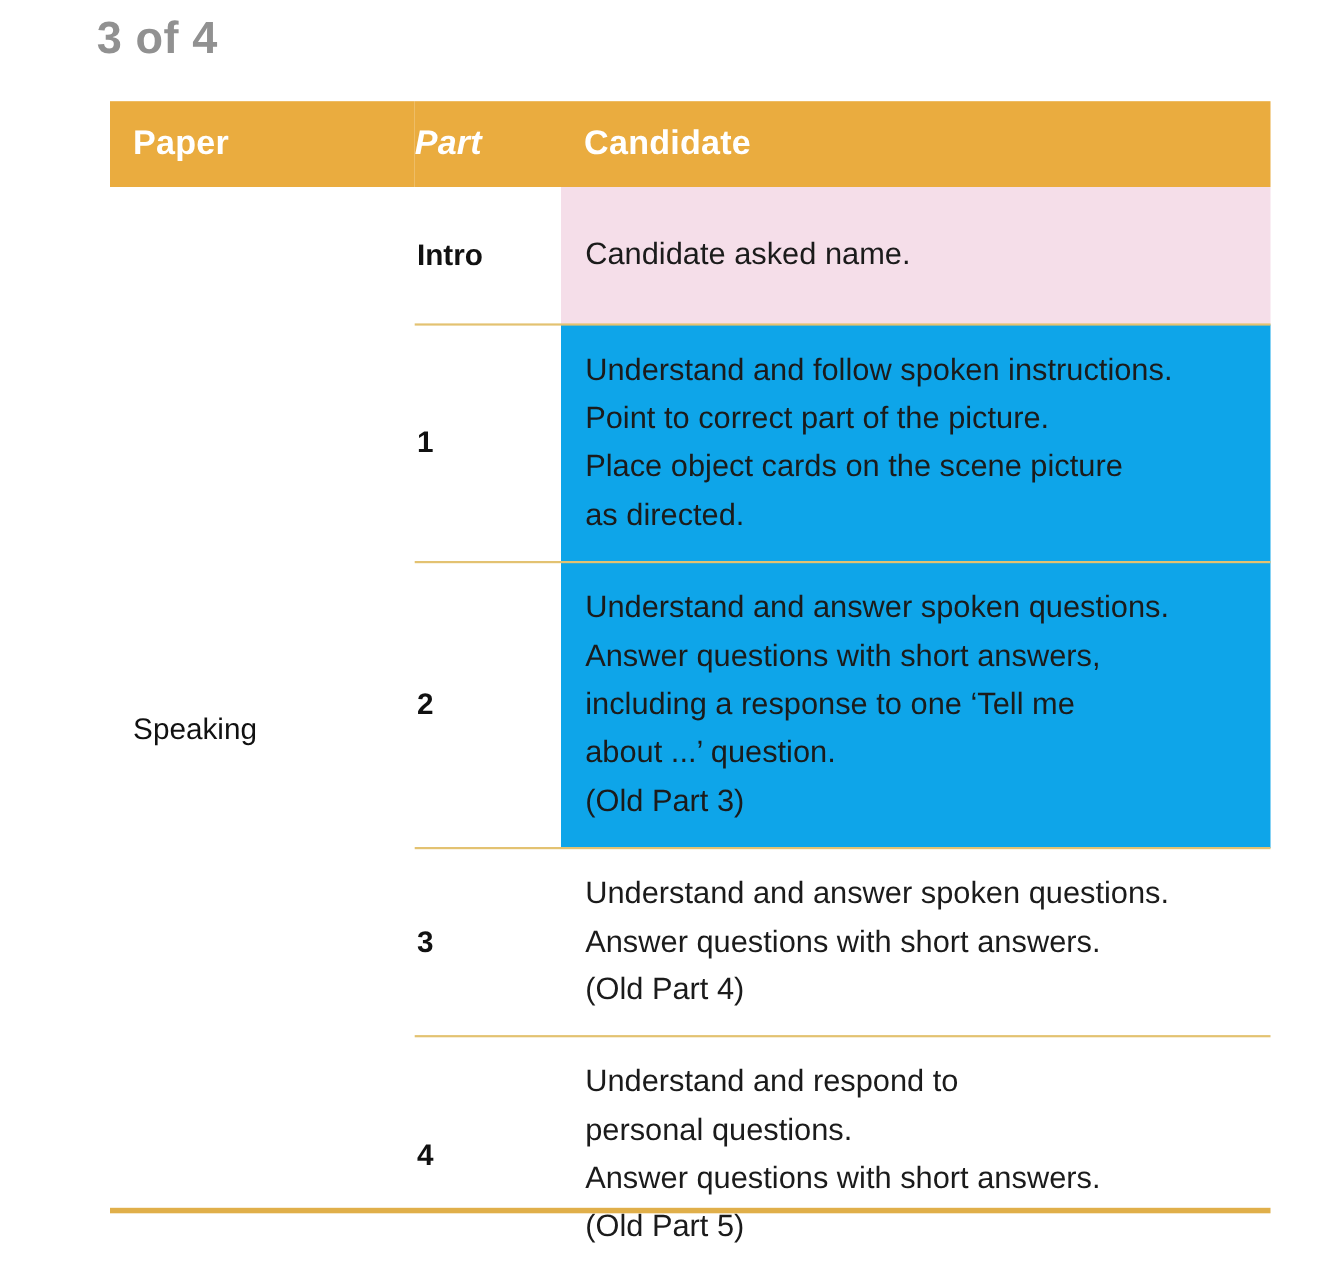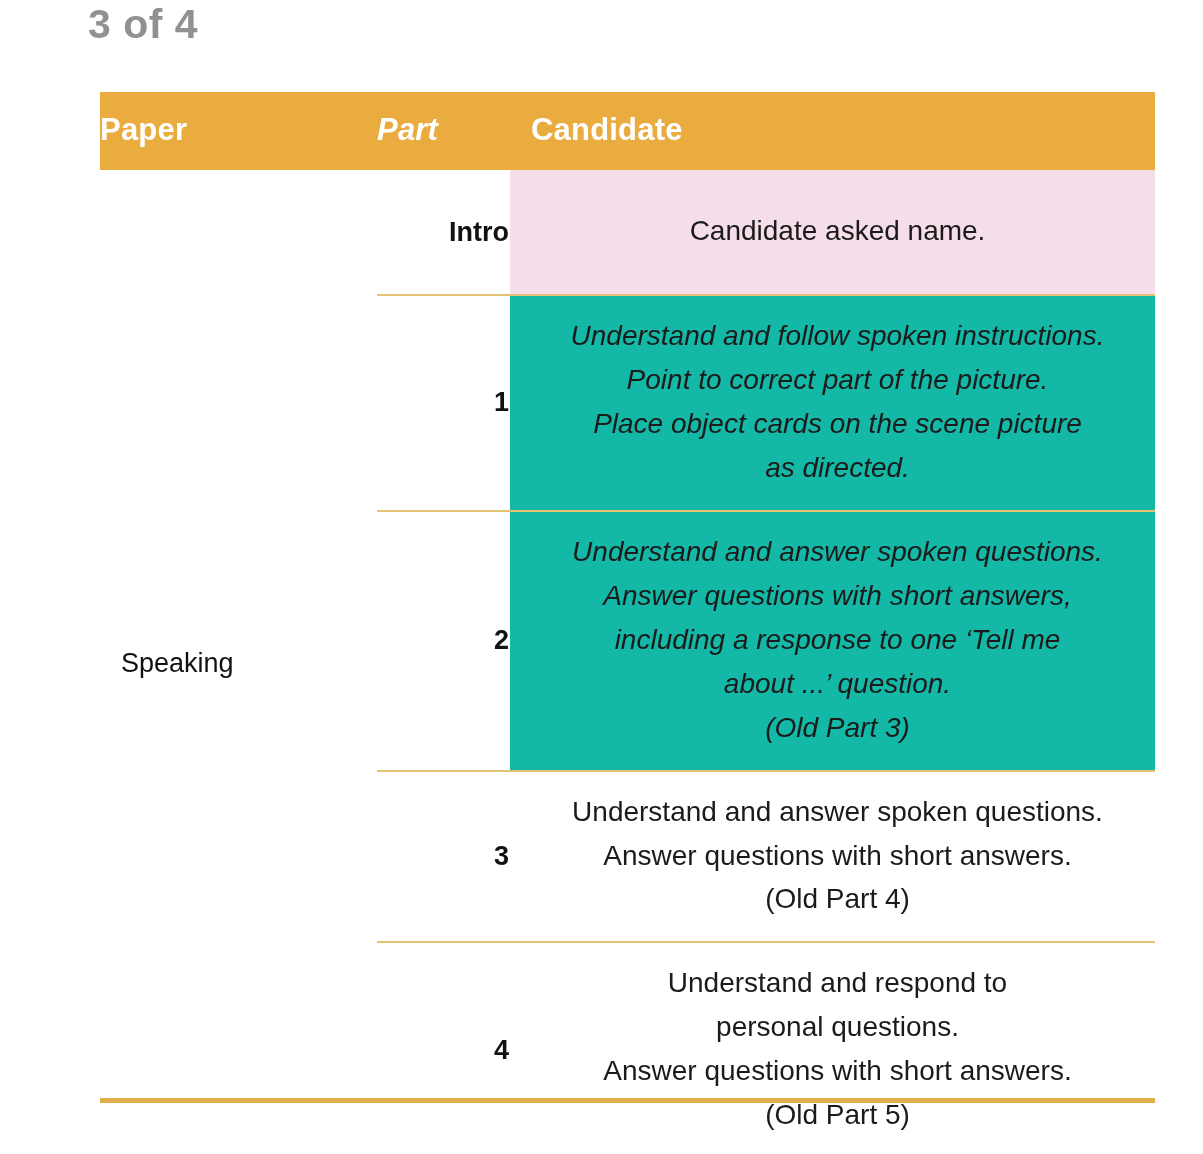--- a/index.html
+++ b/index.html
@@ -12,21 +12,21 @@
     height: 1154px;
     font-family: "Liberation Sans", sans-serif;
     position: relative;
     overflow: hidden;
   }
 
   
   .page-label {
     position: absolute;
     left: 88px;
-    top: 4px;
+    top: 14px;
     font-size: 41px;
     font-weight: bold;
     color: #919191;
     letter-spacing: 0.5px;
     line-height: 1;
   }
 
   
   .table-wrap {
     position: absolute;
@@ -50,21 +50,21 @@
   thead th {
     background: #eaac3f;
     color: #ffffff;
     font-size: 31px;
     font-weight: bold;
     text-align: left;
     padding: 20px 0 22px 0;
     vertical-align: middle;
     letter-spacing: 0.2px;
   }
-  thead th.h-paper   { }
+  thead th.h-paper   { padding-left: 21px; }
   thead th.h-part    { padding-left: 0px; font-style: italic; }
   thead th.h-start   { padding-left: 21px; }
 
   
   tbody td {
     vertical-align: middle;
     font-size: 26px;
     color: #1a1a1a;
     line-height: 1.0;
   }
@@ -74,42 +74,42 @@
     padding-left: 21px;
     font-size: 27px;
     color: #111111;
     vertical-align: middle;
   }
 
   td.part-cell {
     font-size: 27px;
     font-weight: bold;
     color: #111111;
-    text-align: right;
+    text-align: left;
     padding-left: 2px;
     vertical-align: middle;
     border-top: 2px solid #e3c271;
   }
 
   td.starters-cell {
     padding: 18px 12px 20px 22px;
     font-size: 28px;
     line-height: 1.57;
     color: #1b1b1b;
     border-top: 2px solid #e3c271;
     font-weight: 400;
   }
 
   
   tr.row-intro td.part-cell,
   tr.row-intro td.starters-cell { border-top: none; }
 
   
   .bg-pink { background: #f5dee9; }
-  .bg-blue { background: #14b8a6; font-style: italic; }
+  .bg-blue { background: #0ea5e9; }
   .bg-white { background: #ffffff; }
 
   
   .bottom-rule {
     position: absolute;
     left: 100px;
     top: 1098px;
     width: 1055px;
     height: 5px;
     background: #e0af4a;
@@ -120,21 +120,21 @@
     position: absolute;
     left: 548px;
     top: 496px;
     width: 150px;
     height: 165px;
     opacity: 0.30;
     pointer-events: none;
   }
   .watermark svg { display: block; }
 
-  .nowrap-lines { white-space: pre-line; text-align: center; }
+  .nowrap-lines { white-space: pre-line; }
 </style>
 </head>
 <body>
 
 <div class="page-label">3 of 4</div>
 
 <div class="watermark">
   <svg viewBox="0 0 150 165" width="150" height="165" aria-hidden="true">
     <g fill="none" stroke="#7fb6dd" stroke-width="2.4">
       <path d="M40 34 q-6 -18 8 -22 q7 -2 10 8"></path>

